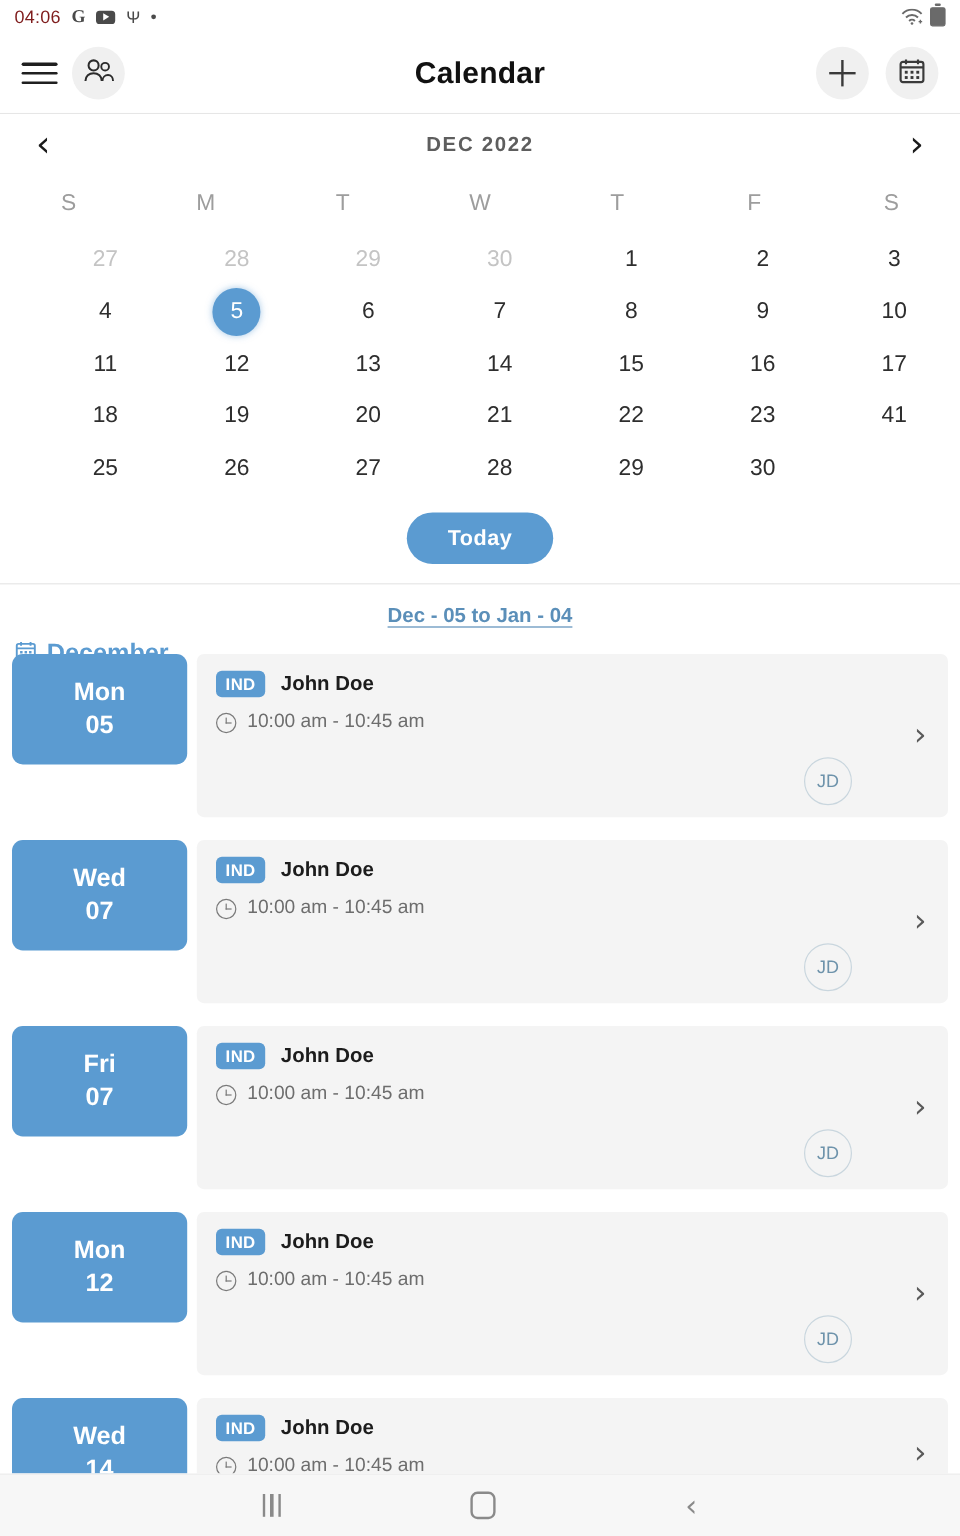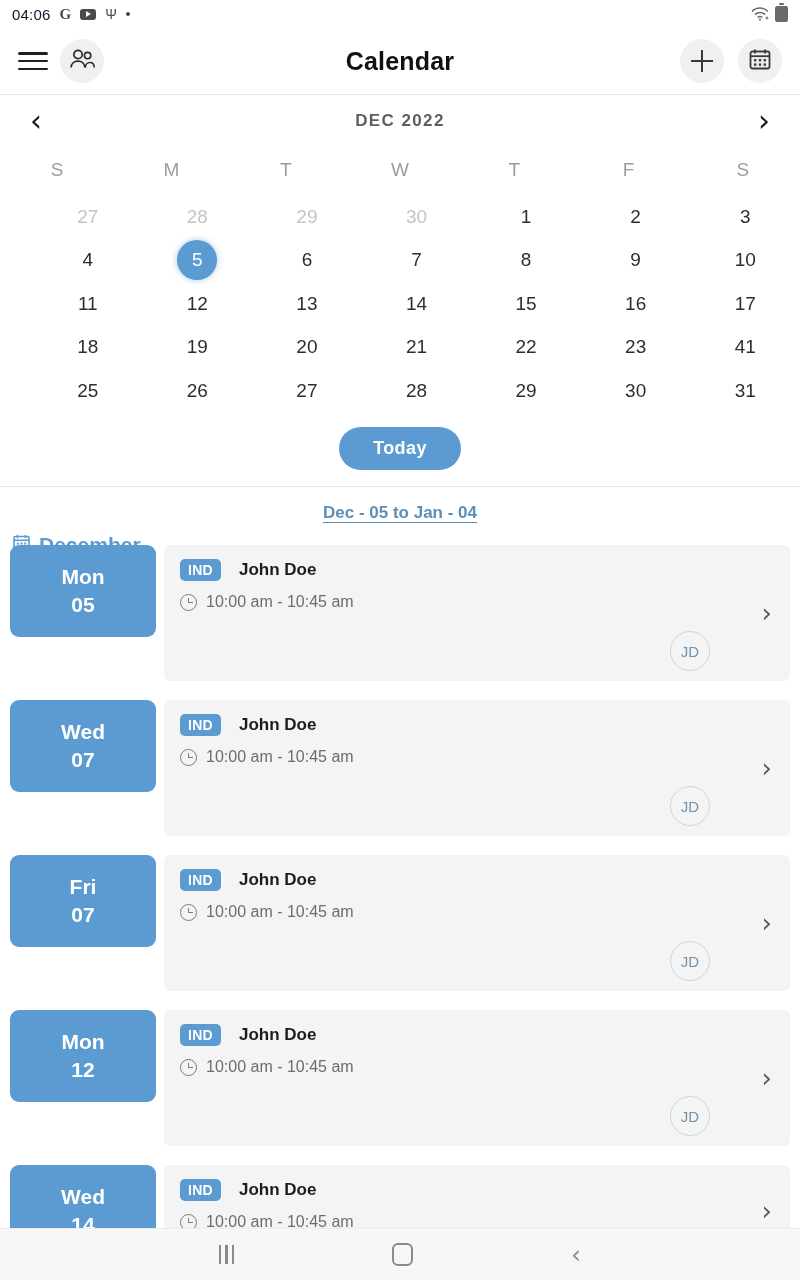--- a/index.html
+++ b/index.html
@@ -10,21 +10,21 @@
     overflow: hidden;
   }
   #app { position: relative; width: 800px; height: 1280px; background:#fff; }
 
   
   .statusbar {
     height: 28px; display: flex; align-items: center;
     padding: 0 12px; background: #ffffff;
   }
   .sb-left { display:flex; align-items:center; gap:9px; }
-  .sb-time { font-size: 15px; color:#0f172a; letter-spacing:.2px; }
+  .sb-time { font-size: 15px; color:#7f1d1d; letter-spacing:.2px; }
   .sb-right { margin-left:auto; display:flex; align-items:center; gap:6px; }
   .ic-g { font-size:15px; font-weight:bold; color:#4a4a4a; font-family:"Liberation Serif",serif; }
   .ic-yt { width:16px; height:11px; background:#4a4a4a; border-radius:3px; position:relative; }
   .ic-yt::after{ content:""; position:absolute; left:6px; top:2.5px;
     border-left:5px solid #fff; border-top:3px solid transparent; border-bottom:3px solid transparent;}
   .ic-usb { font-size:14px; color:#4a4a4a; line-height:1; }
   .ic-dot { width:4px;height:4px;border-radius:50%;background:#4a4a4a; }
   .ic-wifi { position:relative; width:18px; height:14px; }
   .ic-batt { width:13px; height:16px; border:1.5px solid #6a6a6a; border-radius:2px; position:relative; background:#6a6a6a;}
   .ic-batt::before{content:"";position:absolute;top:-4px;left:3px;width:5px;height:2px;background:#6a6a6a;border-radius:1px;}
@@ -85,21 +85,21 @@
   
   .events { padding:0 10px; }
   .event-row { display:flex; margin-bottom:19px; align-items:flex-start; }
   .date-tile { width:146px; flex:0 0 146px; border-radius:9px; color:#fff;
     display:flex; flex-direction:column; align-items:center; justify-content:center;
     font-weight:bold; }
   .date-tile .dt-day { font-size:21px; line-height:1.35; }
   .date-tile .dt-num { font-size:21px; line-height:1.35; }
   .card { flex:1; margin-left:8px; background:#f4f4f4; border-radius:6px;
     position:relative; padding:14px 16px 12px 16px; }
-  .card-top { display:flex; align-items:center; gap:18px; }
+  .card-top { display:flex; align-items:center; gap:13px; }
   .badge { background:#5b9bd1; color:#fff; font-size:14px; font-weight:bold;
     padding:3px 8px; border-radius:5px; letter-spacing:.3px; }
   .who { font-size:17px; font-weight:bold; color:#1c1c1c; }
   .card-time { display:flex; align-items:center; gap:9px; margin-top:12px; }
   .clock { width:17px;height:17px;border:1.6px solid #7a7a7a;border-radius:50%;position:relative;flex:0 0 17px;}
   .clock::before{content:"";position:absolute;left:6.5px;top:3px;width:1.6px;height:5.5px;background:#7a7a7a;}
   .clock::after{content:"";position:absolute;left:7px;top:7.4px;width:4.5px;height:1.6px;background:#7a7a7a;}
   .time-txt { font-size:16px; color:#6d6d6d; }
   .avatar { position:absolute; right:80px; bottom:10px; width:40px;height:40px;
     border-radius:50%; border:1px solid #c9d6de; background:#f4f4f4;
@@ -242,21 +242,20 @@
         <div class="cell">23</div>
         <div class="cell">41</div>
       </div>
       <div class="daterow">
         <div class="cell">25</div>
         <div class="cell">26</div>
         <div class="cell">27</div>
         <div class="cell">28</div>
         <div class="cell">29</div>
         <div class="cell">30</div>
-        <div class="cell">31</div>
       </div>
     </div>
 
   <div class="today-wrap">
     <div class="today-btn" id="today-btn" style="background: rgb(91, 155, 209);">Today</div>
   </div>
 
   <div class="range-wrap">
     <span class="range-link">Dec - 05 to Jan - 04</span>
   </div>

